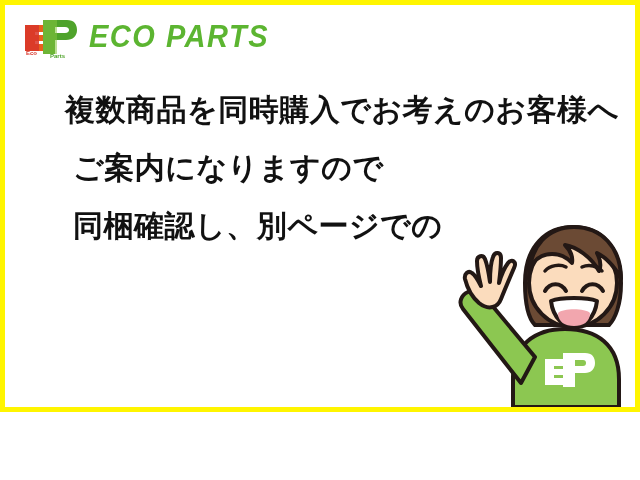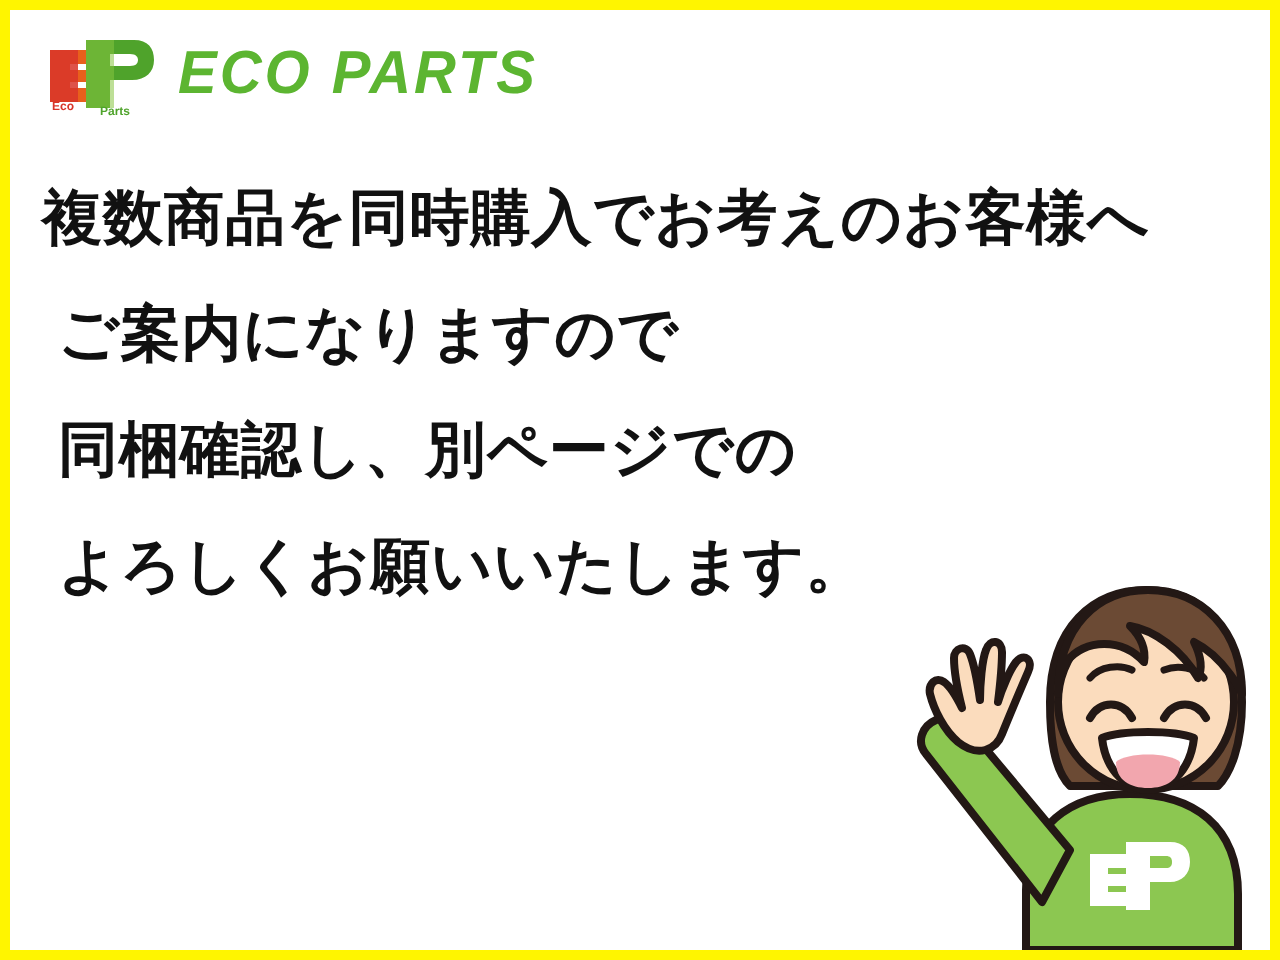--- a/index.html
+++ b/index.html
@@ -4,21 +4,21 @@
 <title>ECO PARTS</title>
 <style>
   html, body {
     margin: 0;
     padding: 0;
     background: #ffffff;
   }
   #page {
     position: relative;
     width: 640px;
-    height: 480px;
+    height: 412px;
     background: #ffffff;
     border: 5px solid #FFF500;
     box-sizing: border-box;
     overflow: hidden;
     font-family: "Liberation Sans", "DejaVu Sans", sans-serif;
   }
 
   
   .brand {
     position: absolute;
@@ -53,20 +53,21 @@
     width: 610px;
   }
   .msg-line {
     color: #111111;
     font-size: 30px;
     font-weight: bold;
     line-height: 58px;
     height: 58px;
     white-space: nowrap;
     letter-spacing: 0.5px;
+    margin-left: 44px;
   }
   .msg-line.indent {
     padding-left: 8px;
   }
 
   
   .character {
     position: absolute;
     right: 0px;
     bottom: 0px;
@@ -97,21 +98,20 @@
       </svg>
     </span>
 
     <span class="brand-word">ECO PARTS</span>
   </div>
 
   <div class="message">
     <div class="msg-line">複数商品を同時購入でお考えのお客様へ</div>
     <div class="msg-line indent">ご案内になりますので</div>
     <div class="msg-line indent">同梱確認し、別ページでの</div>
-    <div class="msg-line indent">よろしくお願いいたします。</div>
   </div>
 
   <div class="character">
     <svg viewBox="0 0 240 190" xmlns="http://www.w3.org/2000/svg" aria-hidden="true">
       <g stroke="#231815" stroke-width="4" stroke-linejoin="round" stroke-linecap="round">
 
         <path d="M118 190 L118 160 C118 128 140 112 170 112 C202 112 224 128 224 162 L224 190 Z" fill="#8CC751"></path>
 
         <path d="M126 166 L68 92 C63 86 66 78 73 75 C80 72 86 75 90 80 L140 140 Z" fill="#8CC751"></path>
 

